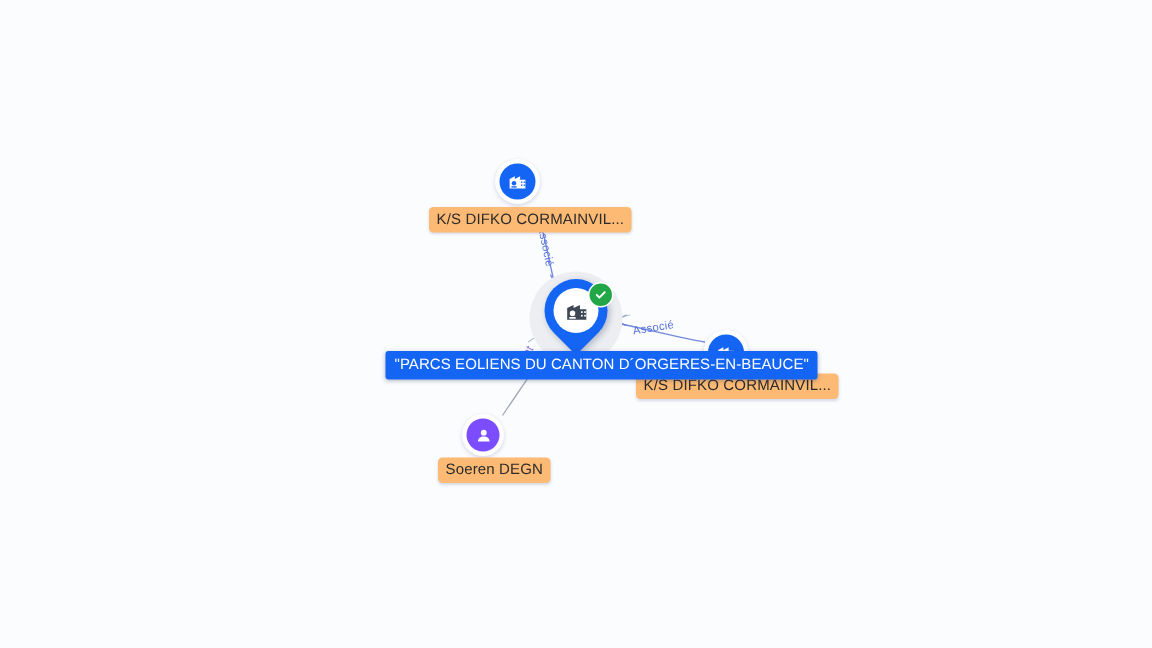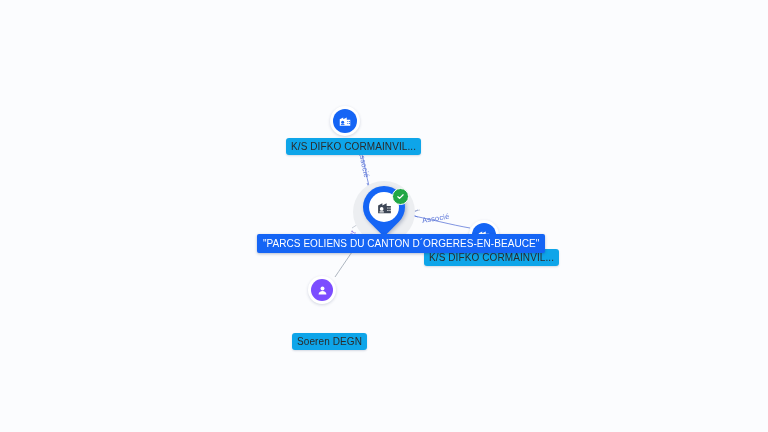--- a/index.html
+++ b/index.html
@@ -46,21 +46,21 @@
     display: flex;
     align-items: center;
     justify-content: center;
   }
   .company-inner { background: #1565f5; }
   .person-inner  { background: #7c4dff; }
 
   
   .node-label {
     position: absolute;
-    background: #0ea5e9;
+    background: #fdba74;
     border-radius: 3px;
     box-shadow: 0 1px 2px rgba(20,40,90,0.16);
     color: #2b2b2b;
     font-size: 10px;
     line-height: 13px;
     padding: 2px 5px;
     white-space: nowrap;
     letter-spacing: 0.1px;
   }
   .node-label.selected {
@@ -185,21 +185,21 @@
 
   <div class="node" style="left:322px; top:290px;">
     <div class="node-circle" style="left:-14px; top:-14px; width:28px; height:28px;">
       <div class="node-inner person-inner" style="width:22px; height:22px;">
         <svg width="13" height="13" viewBox="0 0 24 24">
           <circle cx="12" cy="8.2" r="3.6" fill="#ffffff"></circle>
           <path d="M4.8 19.2c0-3.9 3.2-6.3 7.2-6.3s7.2 2.4 7.2 6.3z" fill="#ffffff"></path>
         </svg>
       </div>
     </div>
-    <div class="node-label" style="left:-30px; top:15px;margin-top:28px;">Soeren DEGN</div>
+    <div class="node-label" style="left:-30px; top:15px;">Soeren DEGN</div>
   </div>
 
   <div class="node" style="left:384px; top:212px;">
     <div class="pin-halo"></div>
     <div class="pin-shape"></div>
     <div class="pin-hole">
       <svg width="17" height="17" viewBox="0 0 24 24">
         <path d="M3 20V9l6-3v3l6-3v4h6v10H3z" fill="#3e4756"></path>
         <rect x="16" y="12" width="1.6" height="1.6" fill="#ffffff"></rect>
         <rect x="19" y="12" width="1.6" height="1.6" fill="#ffffff"></rect>

